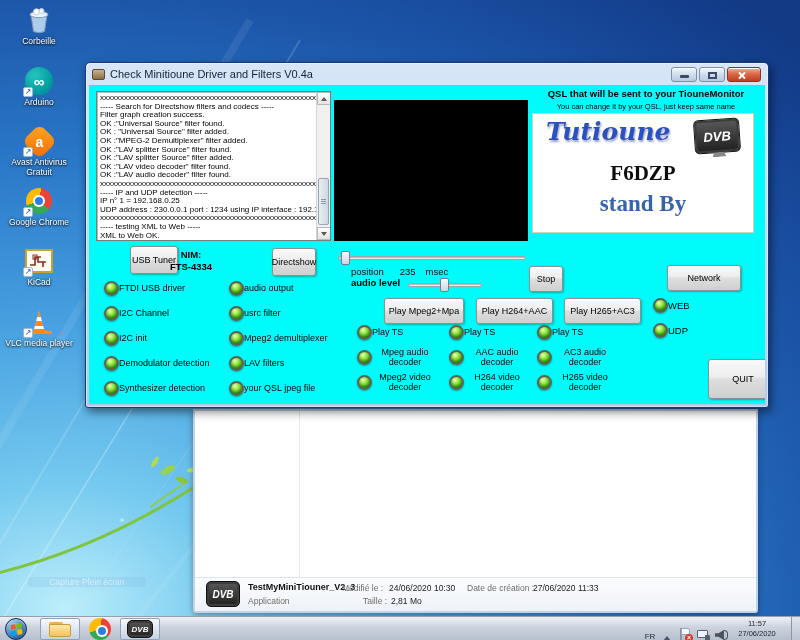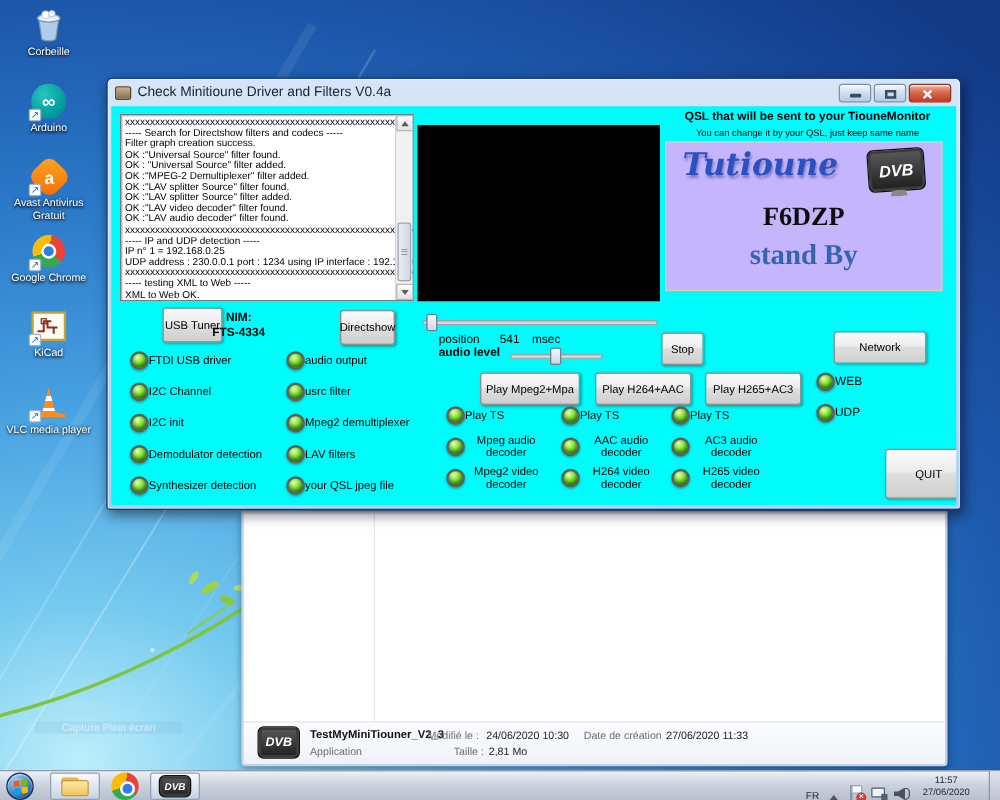--- a/index.html
+++ b/index.html
@@ -89,21 +89,21 @@
             background:repeating-linear-gradient(#8d9aac 0 1px, transparent 1px 2px); }
 
   
   .duration { position:absolute; left:250px; top:3px; width:190px; text-align:center; font-size:9.5px; color:#463a2b; }
   .duration b { font-weight:normal; margin:0 6px; }
   .video { position:absolute; left:245px; top:15px; width:194px; height:141px; background:#000; }
 
   
   .qsl-h { position:absolute; left:438px; top:3px; width:238px; text-align:center; font-weight:bold; font-size:9.5px; color:#000; }
   .qsl-s { position:absolute; left:438px; top:17px; width:238px; text-align:center; font-size:7.5px; color:#000; }
-  .qslimg { position:absolute; left:443px; top:28px; width:222px; height:120px; background:#c4b5fd; box-shadow:0 0 0 1px #d8cfb8 inset; }
+  .qslimg { position:absolute; left:443px; top:28px; width:222px; height:120px; background:#ffffff; box-shadow:0 0 0 1px #d8cfb8 inset; }
   .qsl-brand { position:absolute; left:14px; top:4px; font-family:"DejaVu Serif", serif; font-style:italic; font-weight:bold;
                font-size:25px; color:#2b50c0; text-shadow:1px 2px 2px rgba(40,60,120,.45); }
   .qsl-tv { position:absolute; right:14px; top:6px; width:46px; height:34px; font-size:13px; transform:rotate(-4deg); }
   .qsl-tv::after { content:""; position:absolute; left:16px; bottom:-5px; width:14px; height:5px; background:#888;
                    clip-path:polygon(15% 0, 85% 0, 100% 100%, 0 100%); }
   .qsl-call { position:absolute; left:0; right:0; top:48px; text-align:center; font-family:"Liberation Serif", serif;
               font-weight:bold; font-size:21px; color:#0d0d0d; }
   .qsl-status { position:absolute; left:0; right:0; top:78px; text-align:center; font-family:"Liberation Serif", serif;
                 font-weight:bold; font-size:23px; color:#3763ae; }
 
@@ -374,21 +374,21 @@
     <div class="ledrow" style="left:140px; top:296px">
       <span class="led"></span>
         <span class="ledlabel">your QSL jpeg file</span>
       </div>
 
     <div class="slider" style="left:249px; top:166px; width:188px">
       <div class="track"></div>
         <div class="thumb" style="left:3px"></div>
     </div>
     <div class="postext">
-      <span>position</span><b>541</b><b style="margin-left:10px">msec</b>
+      <span>position</span><b>235</b><b style="margin-left:10px">msec</b>
     </div>
     <div class="btn" style="left:406px; top:181px; width:34px; height:26px">Stop</div>
     <div class="audiolbl">audio level</div>
     <div class="slider" style="left:319px; top:193px; width:74px">
       <div class="track"></div>
         <div class="thumb" style="left:32px"></div>
     </div>
 
     <div class="btn" style="left:261px; top:213px; width:80px; height:26px">Play Mpeg2+Mpa</div>
     <div class="btn" style="left:353px; top:213px; width:77px; height:26px">Play H264+AAC</div>

